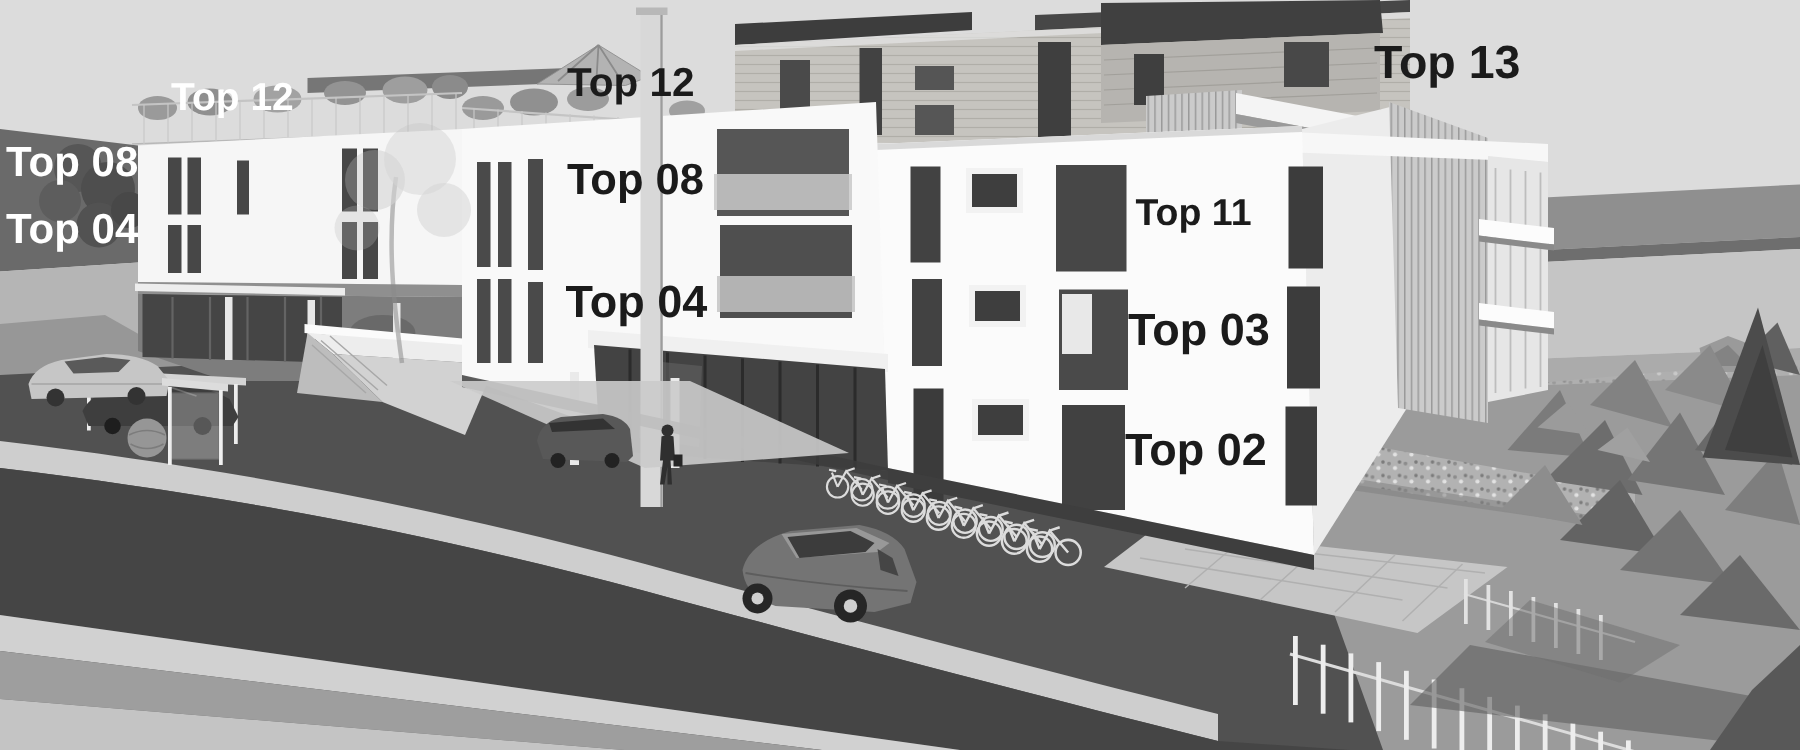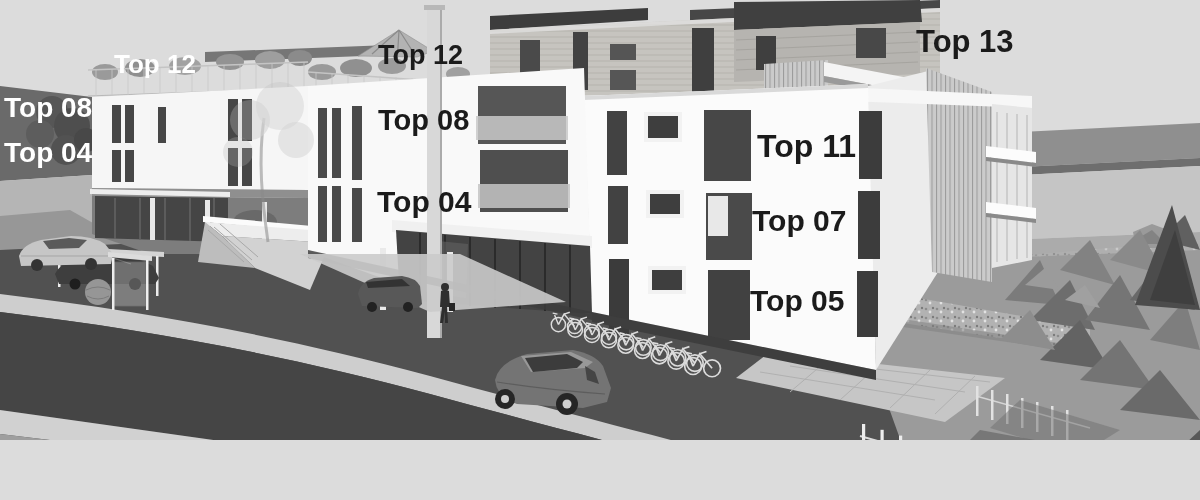--- a/index.html
+++ b/index.html
@@ -1,17 +1,17 @@
 <!DOCTYPE html>
 <html style="--label-dark: #1b1b1b; --label-light: #ffffff;"><head>
 <meta charset="utf-8">
 <style>
   html,body{margin:0;padding:0;background:#dcdcdc;}
   .stage{
-    position:relative;width:1200px;height:440px;overflow:hidden;
+    position:relative;width:1200px;height:500px;overflow:hidden;
     font-family:"Liberation Sans",sans-serif;background:#15803d;
   }
   .stage svg{position:absolute;left:0;top:0;display:block;}
   .labels-layer{position:absolute;left:0;top:0;width:100%;height:100%;z-index:5;}
   .unit-label{
     position:absolute;font-weight:bold;line-height:1;white-space:nowrap;
     letter-spacing:0px;cursor:pointer;user-select:none;
   }
   .unit-label.dark{color:var(--label-dark,#1b1b1b);}
   .unit-label.light{color:var(--label-light,#ffffff);}
@@ -418,17 +418,17 @@
   </svg>
 
   <div class="labels-layer">
     <div class="unit-label light" style="left: 114px; top: 51px; font-size: 26px;">Top 12</div>
     <div class="unit-label light" style="left: 4px; top: 94px; font-size: 28px;">Top 08</div>
     <div class="unit-label light" style="left: 4px; top: 139px; font-size: 28px;">Top 04</div>
     <div class="unit-label dark" style="left: 378px; top: 42px; font-size: 27px;">Top 12</div>
     <div class="unit-label dark" style="left: 378px; top: 106px; font-size: 29px;">Top 08</div>
     <div class="unit-label dark" style="left: 377px; top: 187px; font-size: 30px;">Top 04</div>
     <div class="unit-label dark" style="left: 916px; top: 26px; font-size: 31px;">Top 13</div>
-    <div class="unit-label dark" style="left: 757px; top: 130px; font-size: 32px;">Top 11</div>
-    <div class="unit-label dark" style="left: 752px; top: 206px; font-size: 30px;">Top 07</div>
-    <div class="unit-label dark" style="left: 750px; top: 286px; font-size: 30px;">Top 05</div>
+    <div class="unit-label dark" style="left: 757px; top: 130px; font-size: 25px;">Top 11</div>
+    <div class="unit-label dark" style="left: 752px; top: 206px; font-size: 30px;">Top 03</div>
+    <div class="unit-label dark" style="left: 750px; top: 286px; font-size: 30px;">Top 02</div>
   </div>
 </div>
 
 </body></html>

